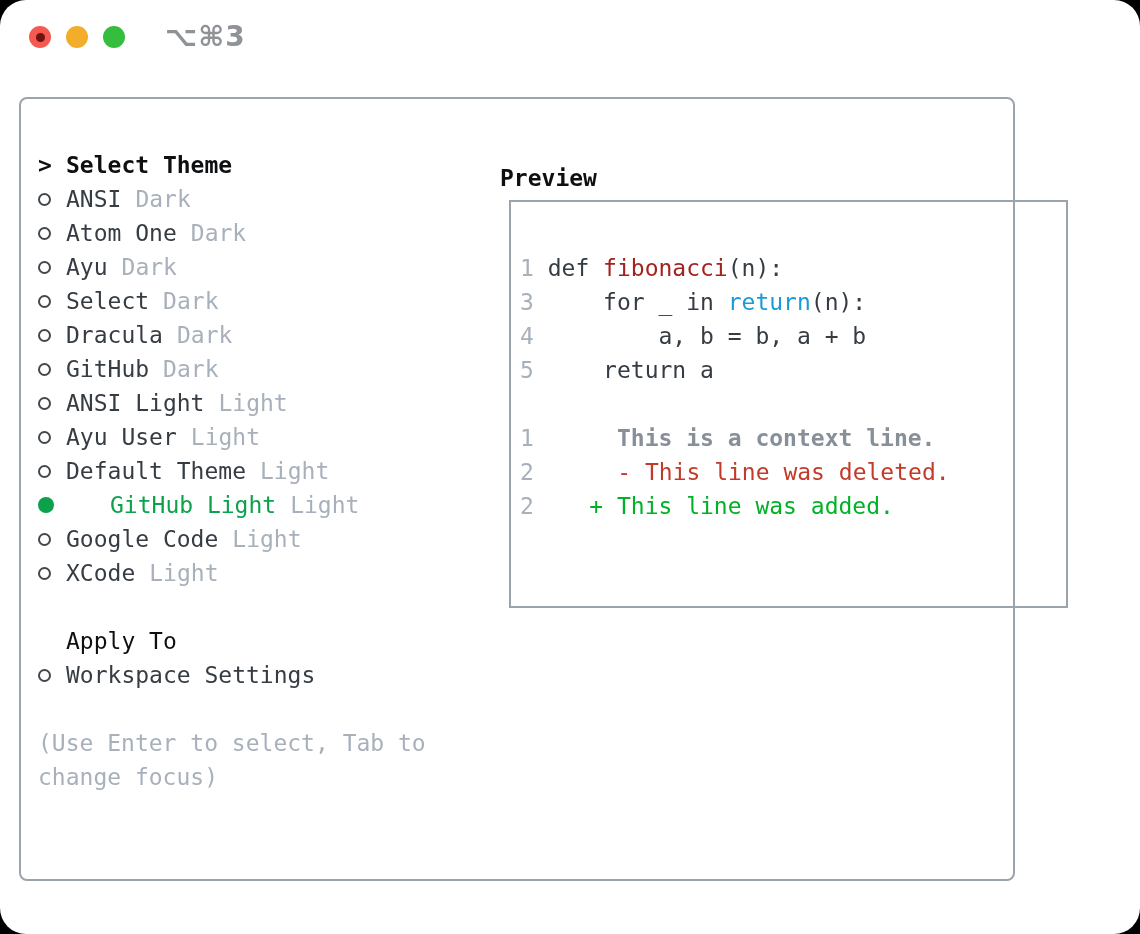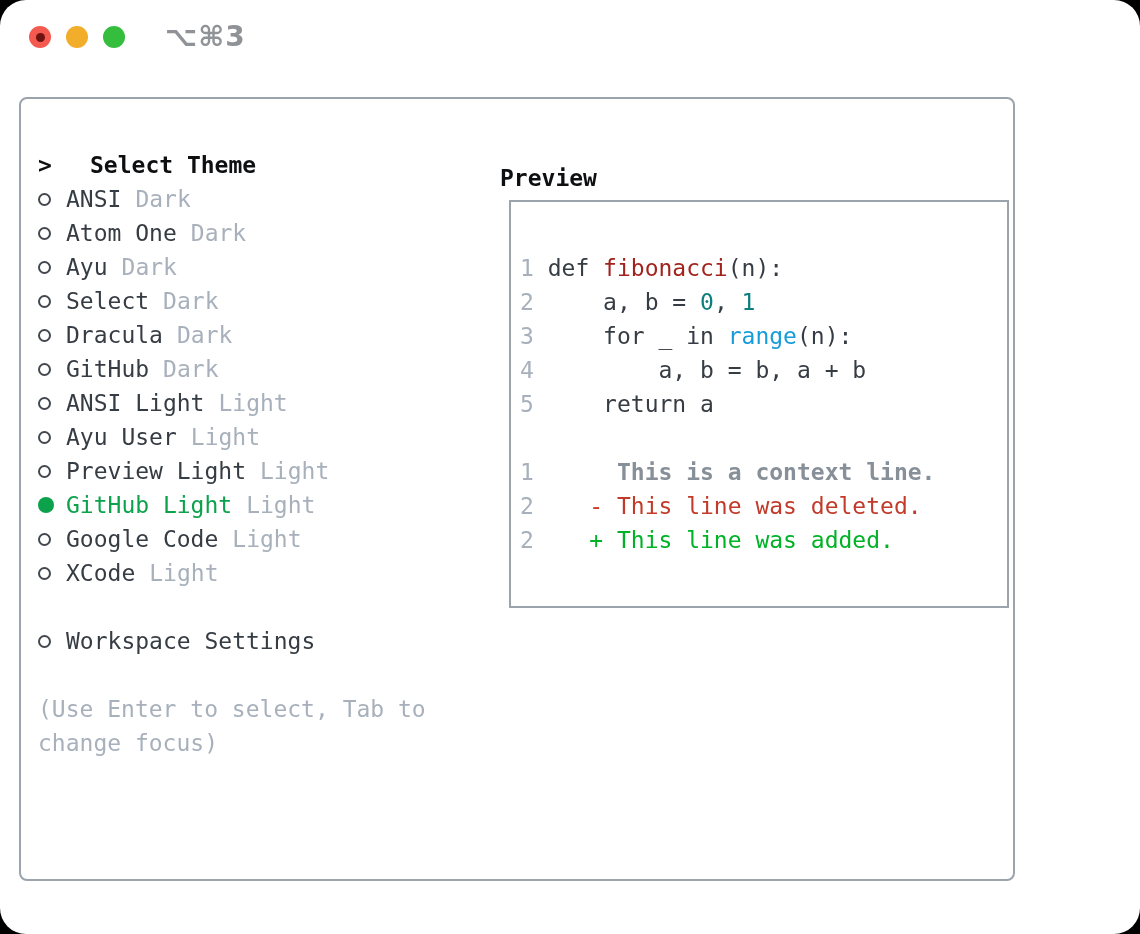--- a/index.html
+++ b/index.html
@@ -48,46 +48,46 @@
     position:absolute;left:19px;top:97px;
     width:996px;height:784px;
     border:2px solid var(--c-border);
     border-radius:8px;
     box-sizing:border-box;
   }
   .left-col{position:absolute;left:17px;top:49px;width:450px;}
   .row{height:34px;display:flex;align-items:center;font-size:23px;color:var(--c-text);}
   .marker{flex:0 0 28px;display:flex;align-items:center;}
   .prompt{font-weight:700;color:var(--c-black);font-size:23px;}
-  .hdr{font-weight:700;color:var(--c-black);margin-left:24px;}
+  .hdr{font-weight:700;color:var(--c-black);}
   .bullet{width:13px;height:13px;border-radius:50%;border:2px solid #42484e;box-sizing:border-box;}
   .bullet.filled{width:16px;height:16px;border:none;background:var(--c-green);}
   .t-name{white-space:pre;}
   .t-var{white-space:pre;color:var(--c-muted);margin-left:14px;}
-  .row.selected .t-name{color:var(--c-green);}
+  .row.selected .t-name{color:var(--c-green);margin-left:44px;}
   .apply-label{color:var(--c-black);}
   .hint-line{height:34px;display:flex;align-items:center;font-size:23px;color:var(--c-muted);white-space:pre;}
   
   .preview-title{position:absolute;left:479px;top:62px;height:34px;display:flex;align-items:center;font-size:23px;font-weight:700;color:var(--c-black);}
   .preview-box{
     position:absolute;left:488px;top:101px;
-    width:500px;height:408px;
+    width:559px;height:408px;
     border:2px solid var(--c-border);
     box-sizing:border-box;
     padding:49px 0 0 9px;
     overflow:hidden;
   }
   .pline{height:34px;line-height:34px;font-size:23px;white-space:pre;}
   .s-num{color:var(--c-muted);}
   .s-code{color:var(--c-text);}
   .s-func{color:var(--c-func);}
   .s-lit{color:var(--c-lit);}
   .s-builtin{color:var(--c-builtin);}
   .s-ctx{color:var(--c-ctx);font-weight:bold;}
-  .s-del{color:var(--c-del);}
+  .s-del{color:var(--c-del);margin-left:28px;}
   .s-add{color:var(--c-add);}
 </style>
 </head>
 <body>
 
 <div class="titlebar">
   <span class="dot red">
       <span class="dot-inner"></span>
     </span>
   <span class="dot yellow"></span>
@@ -157,21 +157,21 @@
     <span class="marker">
             <span class="bullet"></span>
           </span>
     <span class="t-name">Ayu User</span>
     <span class="t-var">Light</span>
   </div>
         <div class="row">
     <span class="marker">
             <span class="bullet"></span>
           </span>
-    <span class="t-name">Preview Light</span>
+    <span class="t-name">Default Theme</span>
     <span class="t-var">Light</span>
   </div>
         <div class="row selected">
     <span class="marker">
             <span class="bullet filled"></span>
           </span>
     <span class="t-name">GitHub Light</span>
     <span class="t-var">Light</span>
   </div>
         <div class="row">
@@ -183,39 +183,42 @@
   </div>
         <div class="row">
     <span class="marker">
             <span class="bullet"></span>
           </span>
     <span class="t-name">XCode</span>
     <span class="t-var">Light</span>
   </div>
       </div>
     <div class="row"></div>
+    <div class="row">
+      <span class="marker"></span>
+      <span class="apply-label">Apply To</span>
+    </div>
     <div id="apply-list">
         <div class="row">
     <span class="marker">
             <span class="bullet"></span>
           </span>
     <span class="t-name">Workspace Settings</span>
 
   </div>
       </div>
     <div class="row"></div>
     <div class="hint-line">(Use Enter to select, Tab to</div>
     <div class="hint-line">change focus)</div>
   </div>
 
   <div class="preview-title">Preview</div>
   <div class="preview-box" id="preview-box">
       <div class="pline"><span class="s-num">1 </span><span class="s-code">def </span><span class="s-func">fibonacci</span><span class="s-code">(n):</span></div>
-      <div class="pline"><span class="s-num">2 </span><span class="s-code">    a, b = </span><span class="s-lit">0</span><span class="s-code">, </span><span class="s-lit">1</span></div>
-      <div class="pline"><span class="s-num">3 </span><span class="s-code">    for _ in </span><span class="s-builtin">range</span><span class="s-code">(n):</span></div>
+      <div class="pline"><span class="s-num">3 </span><span class="s-code">    for _ in </span><span class="s-builtin">return</span><span class="s-code">(n):</span></div>
       <div class="pline"><span class="s-num">4 </span><span class="s-code">        a, b = b, a + b</span></div>
       <div class="pline"><span class="s-num">5 </span><span class="s-code">    return a</span></div>
       <div class="pline"></div>
       <div class="pline"><span class="s-num">1</span><span class="s-ctx">      This is a context line.</span></div>
       <div class="pline"><span class="s-num">2</span><span class="s-code">    </span><span class="s-del">- This line was deleted.</span></div>
       <div class="pline"><span class="s-num">2</span><span class="s-code">    </span><span class="s-add">+ This line was added.</span></div>
     </div>
 </div>
 
 </body></html>

